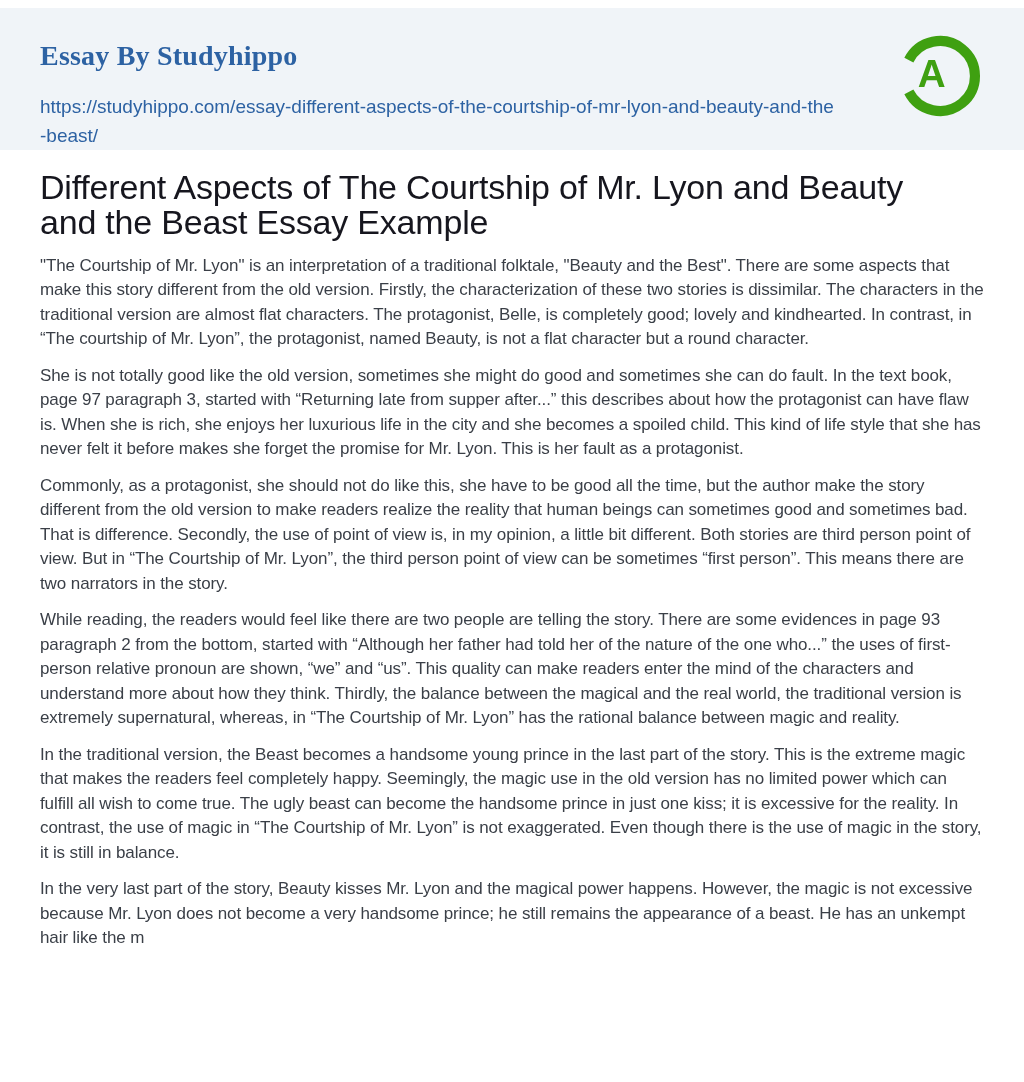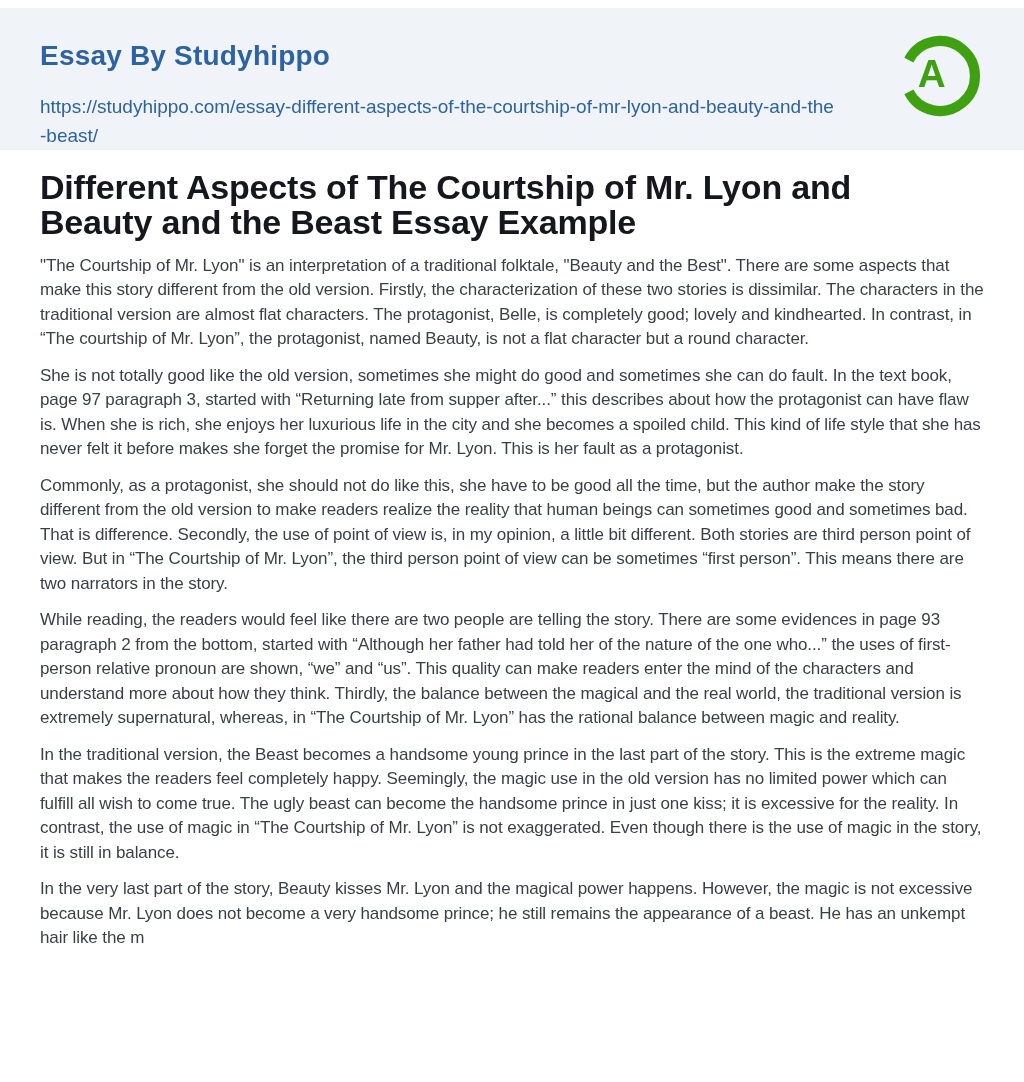--- a/index.html
+++ b/index.html
@@ -29,20 +29,21 @@
     position: relative;
     padding: 33px 40px 0 40px;
   }
   .site-title {
     margin: 0;
     font-size: 28px;
     font-weight: 700;
     color: var(--accent-blue, #2d62a3);
     letter-spacing: 0.2px;
     line-height: 1.1;
+    font-family: Liberation Serif, serif;
   }
   .page-url {
     display: block;
     margin-top: 20px;
     font-size: 19px;
     font-weight: 400;
     color: var(--accent-blue, #2d62a3);
     text-decoration: none;
     max-width: 795px;
     line-height: 1.55;
@@ -56,21 +57,21 @@
     right: 38px;
     width: 92px;
     height: 92px;
   }
   main {
     padding: 20px 40px 0 40px;
   }
   .essay-title {
     margin: 0 0 13px 0;
     font-size: 34px;
-    font-weight: 700;
+    font-weight: 400;
     line-height: 1.04;
     letter-spacing: -0.2px;
     color: var(--title-color, #16161e);
     max-width: 910px;
   }
   .essay-body p {
     margin: 0 0 12px 0;
     font-size: 17px;
     line-height: 24.5px;
     letter-spacing: -0.1px;

